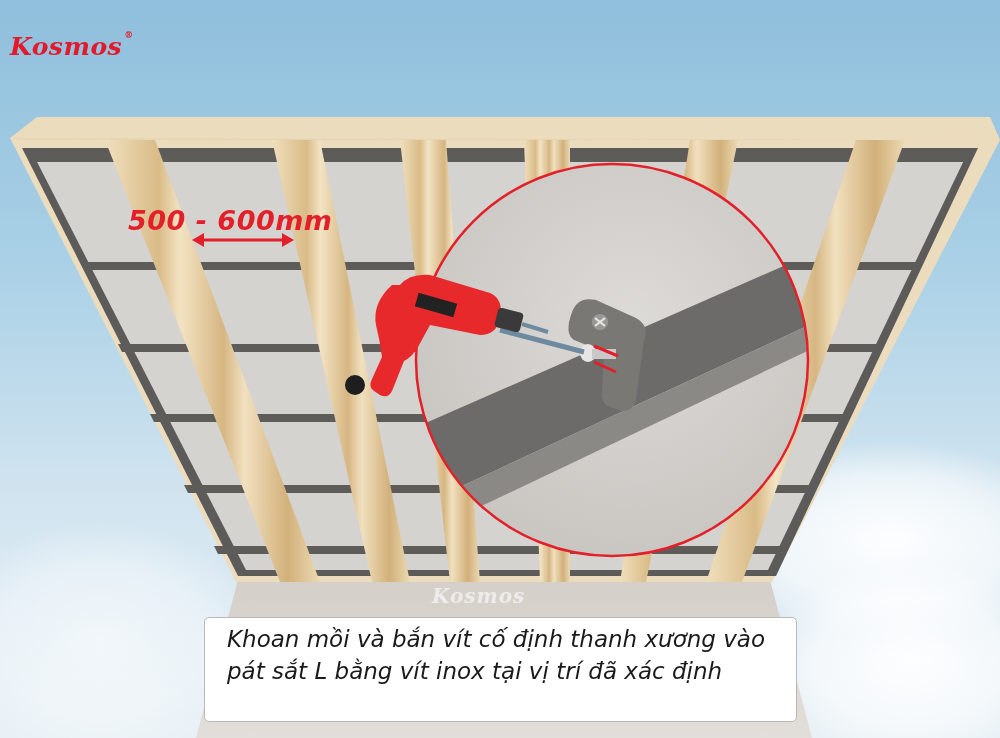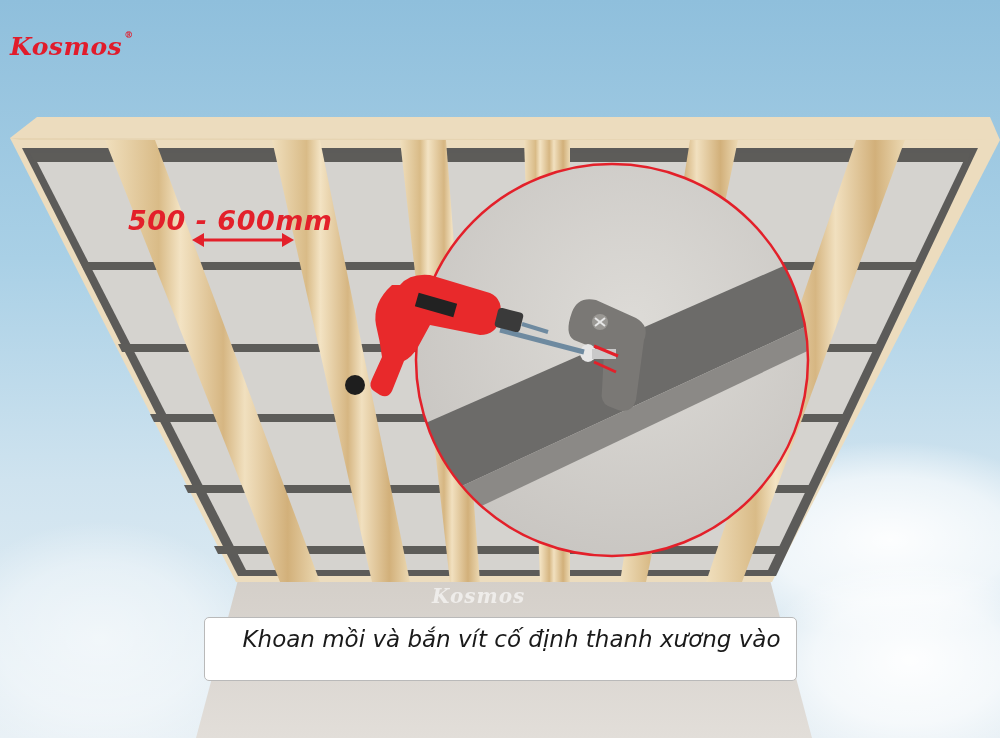--- a/index.html
+++ b/index.html
@@ -4,21 +4,21 @@
 <style>
   html,body{margin:0;padding:0;}
   body{width:1000px;height:738px;overflow:hidden;position:relative;font-family:"Liberation Sans",sans-serif;}
   .sky{position:absolute;inset:0;background:linear-gradient(180deg,#8fbfdc 0%,#a9d0e6 35%,#cfe3ef 65%,#e9f1f6 100%);}
   .cloud{position:absolute;border-radius:50%;background:radial-gradient(ellipse at center,rgba(255,255,255,0.95) 0%,rgba(255,255,255,0.6) 45%,rgba(255,255,255,0) 70%);}
   svg.scene{position:absolute;left:0;top:0;}
   .logo{position:absolute;left:10px;top:8px;font-family:"DejaVu Serif",serif;font-weight:bold;font-style:italic;font-size:25px;color:#e11b2b;letter-spacing:0.5px;margin-top:24px;}
   .logo sup{font-size:9px;font-style:normal;vertical-align:top;position:relative;top:-2px;margin-left:2px;}
   .watermark{position:absolute;left:432px;top:584px;font-family:"DejaVu Serif",serif;font-weight:bold;font-style:italic;font-size:20px;color:rgba(255,255,255,0.6);letter-spacing:1px;}
   .dim-label{position:absolute;left:128px;top:188px;font-family:"DejaVu Sans",sans-serif;font-style:italic;font-weight:bold;font-size:27px;color:#e3202a;letter-spacing:0.5px;margin-top:17px;}
-  .caption{position:absolute;left:204px;top:617px;width:593px;height:64px;background:#ffffff;border:1px solid #b9b9b9;border-radius:5px;box-sizing:border-box;padding:5px 0 0 22px;text-align:center;}
+  .caption{position:absolute;left:204px;top:617px;width:593px;height:105px;background:#ffffff;border:1px solid #b9b9b9;border-radius:5px;box-sizing:border-box;padding:5px 0 0 22px;}
   .caption p{margin:0;font-family:"DejaVu Sans",sans-serif;font-style:italic;font-size:23px;line-height:32px;color:#1a1a1a;white-space:nowrap;}
 </style>
 </head>
 <body>
 
 <div class="sky"></div>
 <div class="cloud" style="left:700px;top:440px;width:380px;height:200px;"></div>
 <div class="cloud" style="left:760px;top:560px;width:300px;height:200px;"></div>
 <div class="cloud" style="left:-60px;top:520px;width:320px;height:240px;opacity:.6"></div>
 
@@ -110,13 +110,14 @@
 </svg>
 
 <div class="logo"><span>Kosmos</span><sup>®</sup></div>
 
 <div class="dim-label">500 - 600mm</div>
 
 <div class="watermark">Kosmos</div>
 
 <div class="caption">
   <p>Khoan mồi và bắn vít cố định thanh xương vào</p>
+  <p>pát sắt L bằng vít inox tại vị trí đã xác định</p>
 </div>
 
 </body></html>

